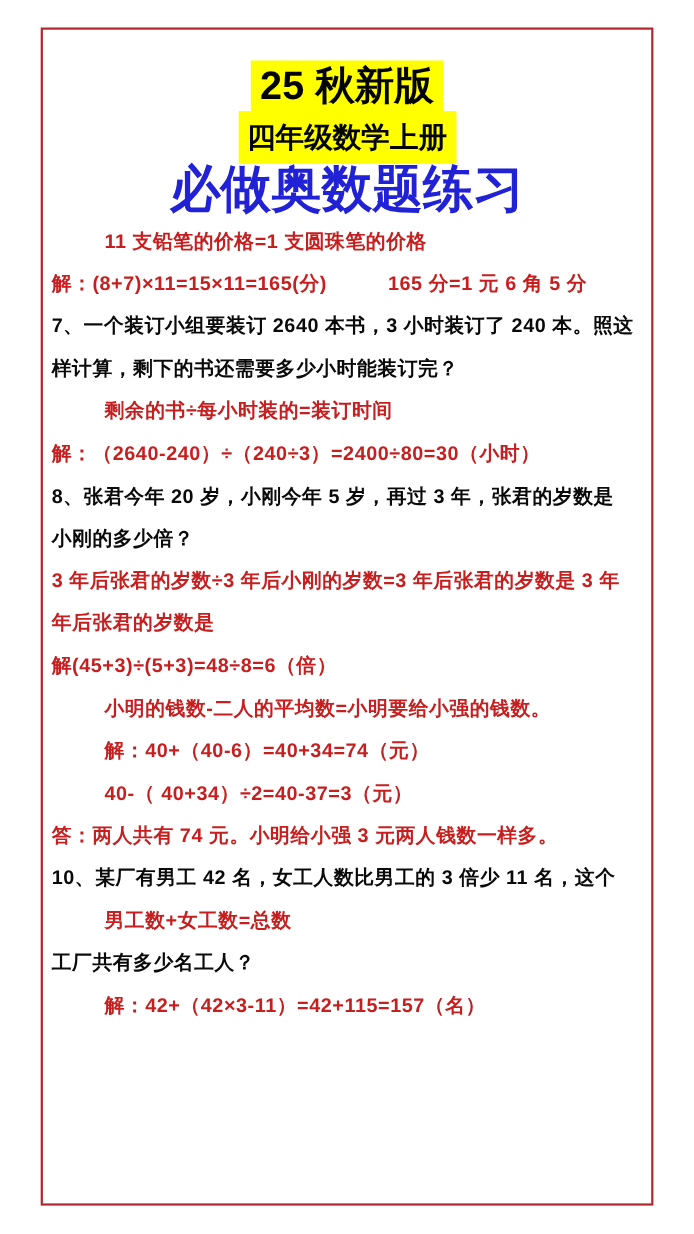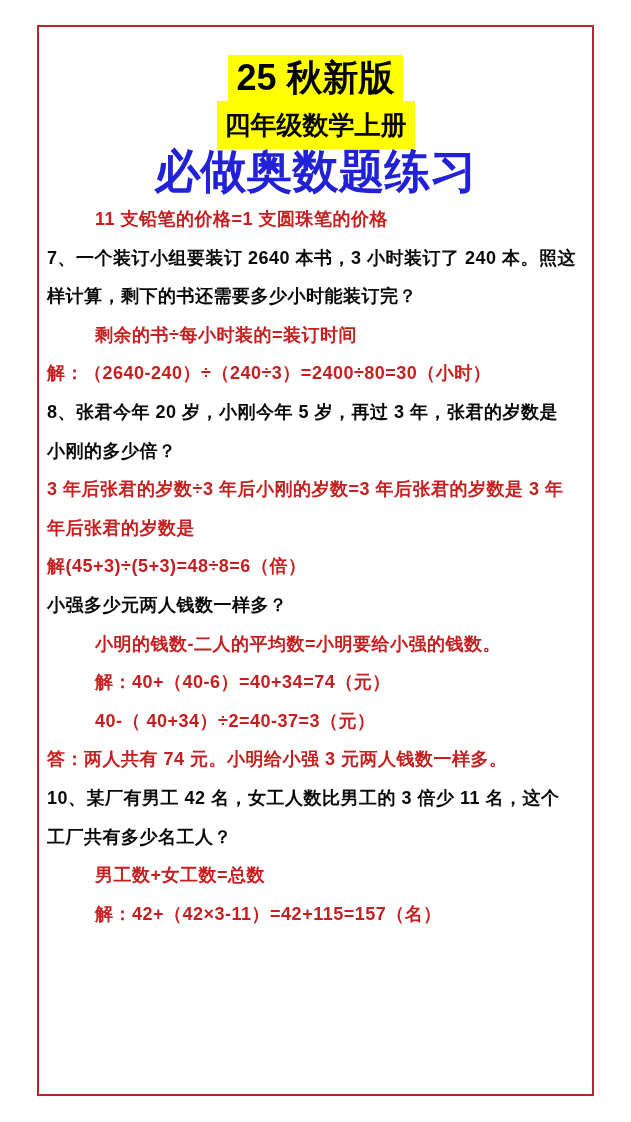--- a/index.html
+++ b/index.html
@@ -53,34 +53,34 @@
   <div class="frame">
 
     <div class="header">
       <div class="h-line1"><span class="hl">25 秋新版</span></div>
       <div class="h-line2"><span class="hl">四年级数学上册</span></div>
       <div class="h-line3">必做奥数题练习</div>
     </div>
 
     <div class="content">
       <p class="l red ind">11 支铅笔的价格=1 支圆珠笔的价格</p>
+      <p class="l red">解：(8+7)×11=15×11=165(分)　　　165 分=1 元 6 角 5 分</p>
       <p class="l blk">7、一个装订小组要装订 2640 本书，3 小时装订了 240 本。照这</p>
       <p class="l blk">样计算，剩下的书还需要多少小时能装订完？</p>
       <p class="l red ind">剩余的书÷每小时装的=装订时间</p>
       <p class="l red">解：（2640-240）÷（240÷3）=2400÷80=30（小时）</p>
       <p class="l blk">8、张君今年 20 岁，小刚今年 5 岁，再过 3 年，张君的岁数是</p>
       <p class="l blk">小刚的多少倍？</p>
       <p class="l red">3 年后张君的岁数÷3 年后小刚的岁数=3 年后张君的岁数是 3 年</p>
       <p class="l red">年后张君的岁数是</p>
       <p class="l red">解(45+3)÷(5+3)=48÷8=6（倍）</p>
-      <p class="l blk">小强多少元两人钱数一样多？</p>
       <p class="l red ind">小明的钱数-二人的平均数=小明要给小强的钱数。</p>
       <p class="l red ind">解：40+（40-6）=40+34=74（元）</p>
       <p class="l red ind">40-（ 40+34）÷2=40-37=3（元）</p>
       <p class="l red">答：两人共有 74 元。小明给小强 3 元两人钱数一样多。</p>
       <p class="l blk">10、某厂有男工 42 名，女工人数比男工的 3 倍少 11 名，这个</p>
+      <p class="l red ind">男工数+女工数=总数</p>
       <p class="l blk">工厂共有多少名工人？</p>
-      <p class="l red ind">男工数+女工数=总数</p>
       <p class="l red ind">解：42+（42×3-11）=42+115=157（名）</p>
     </div>
 
   </div>
 </div>
 
 </body></html>

